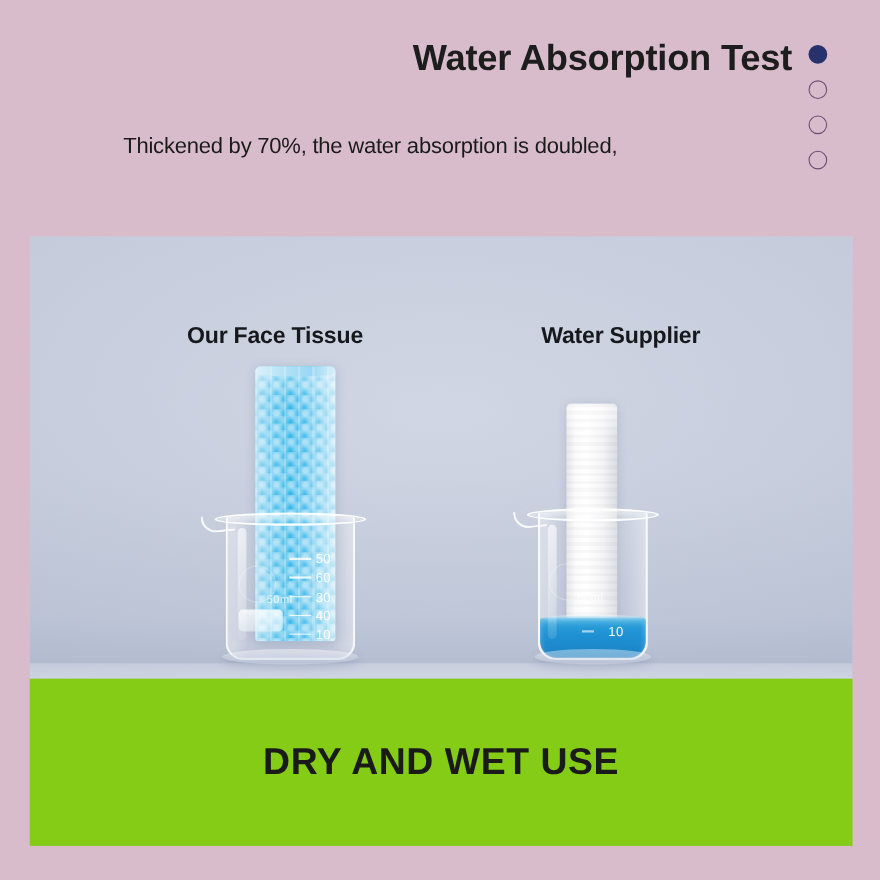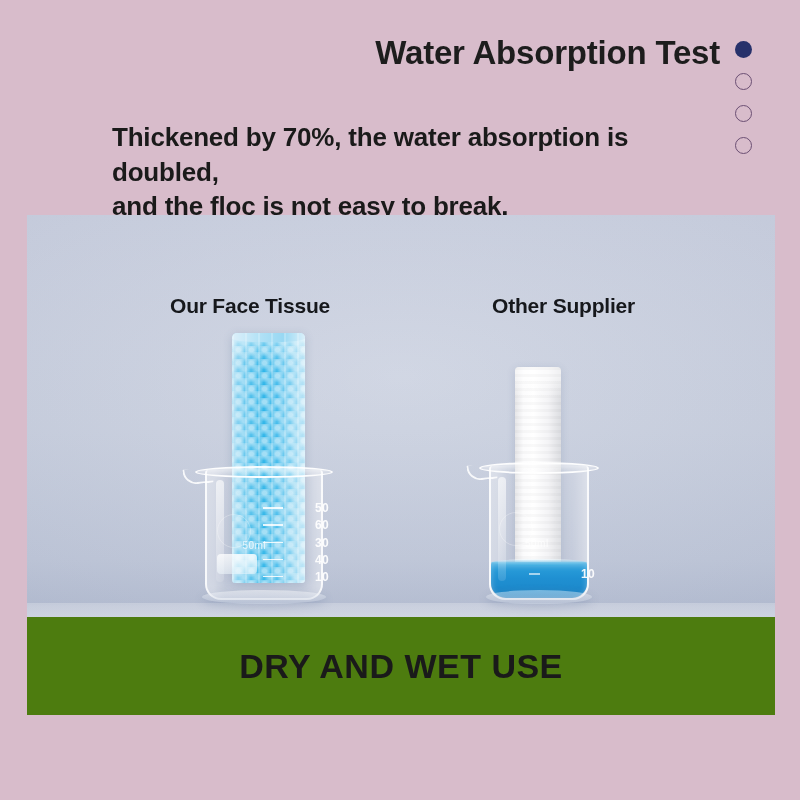--- a/index.html
+++ b/index.html
@@ -14,21 +14,21 @@
 
   
   .title {
     position:absolute; left:0; top:34px; width:720px;
     text-align:right;
     font-size:33px; font-weight:700; color:#1d1d1d;
     letter-spacing:-0.2px;
   }
   .subtitle {
     position:absolute; left:112px; top:120px; width:610px;
-    font-size:26px; font-weight:700; color:#1a1a1a;
+    font-size:20px; font-weight:400; color:#1a1a1a;
     line-height:1.33; letter-spacing:-0.2px;
   }
   .subtitle span { display:block; }
 
   
   .dots { position:absolute; left:735px; top:41px; width:24px; }
   .dot { width:17px; height:17px; border-radius:50%; margin-bottom:15px; }
   .dot.filled { background:#27316b; }
   .dot.hollow { background:transparent; border:1.6px solid #6b4f73; }
 
@@ -154,23 +154,22 @@
 
   
   .scale { position:absolute; right:8px; top:24%; width:52px; height:66%; }
   .grad { position:absolute; right:0; width:100%; height:14px; }
   .grad .tick {
     position:absolute; left:0; top:6px; width:20px; height:1.5px;
     background:rgba(255,255,255,.85);
   }
   .grad .num {
     position:absolute; left:24px; top:0;
-    font-size:12px; font-weight:700; color:rgba(255,255,255,.92);
+    font-size:12px; font-weight:400; color:rgba(255,255,255,.92);
     letter-spacing:.3px;
-    margin-left:28px;
   }
   .grad.minor .tick { width:11px; opacity:.7; }
 
   .beaker-left  { left:205px; top:470px; width:118px; height:130px; }
   .beaker-right { left:489px; top:466px; width:100px; height:134px; }
 
   
   .water {
     position:absolute; left:2px; right:2px; bottom:2px; height:36px;
     border-radius:3px 3px 15px 15px;
@@ -185,56 +184,55 @@
   
   .damp {
     position:absolute; left:12px; bottom:26px; width:40px; height:20px;
     border-radius:4px;
     background:linear-gradient(180deg, rgba(255,255,255,.85), rgba(240,248,252,.6));
     opacity:.9;
   }
 
   
   .banner {
-    position:absolute; left:27px; top:617px; width:748px; height:98px;
-    background:#4d7c0f;
+    position:absolute; left:27px; top:617px; width:748px; height:152px;
+    background:#84cc16;
     display:flex; align-items:center; justify-content:center;
   }
   .banner-text {
     font-size:34px; font-weight:600; color:#1a1a1a; letter-spacing:.5px;
   }
 </style>
 </head>
 <body>
 
 <div class="page">
 
   <div class="title">Water Absorption Test</div>
 
   <div class="subtitle">
     <span>Thickened by 70%, the water absorption is doubled,</span>
-    <span>and the floc is not easy to break.</span>
   </div>
 
   <div class="dots">
     <div class="dot filled"></div>
     <div class="dot hollow"></div>
     <div class="dot hollow"></div>
     <div class="dot hollow"></div>
   </div>
 
   <div class="photo">
     <div class="wall"></div>
     <div class="surface"></div>
     <div class="surface-line"></div>
     <div class="vig"></div>
   </div>
 
   <div class="lbl lbl-left">Our Face Tissue</div>
-  <div class="lbl lbl-right">Other Supplier</div>
+  <div class="lbl lbl-right">Water Supplier</div>
 
   <div class="roll-blue">
     <div class="tip"></div>
   </div>
 
   <div class="beaker beaker-left">
     <div class="body"></div>
     <div class="hl"></div>
     <div class="logo"></div>
     <div class="vol">50ml</div>

